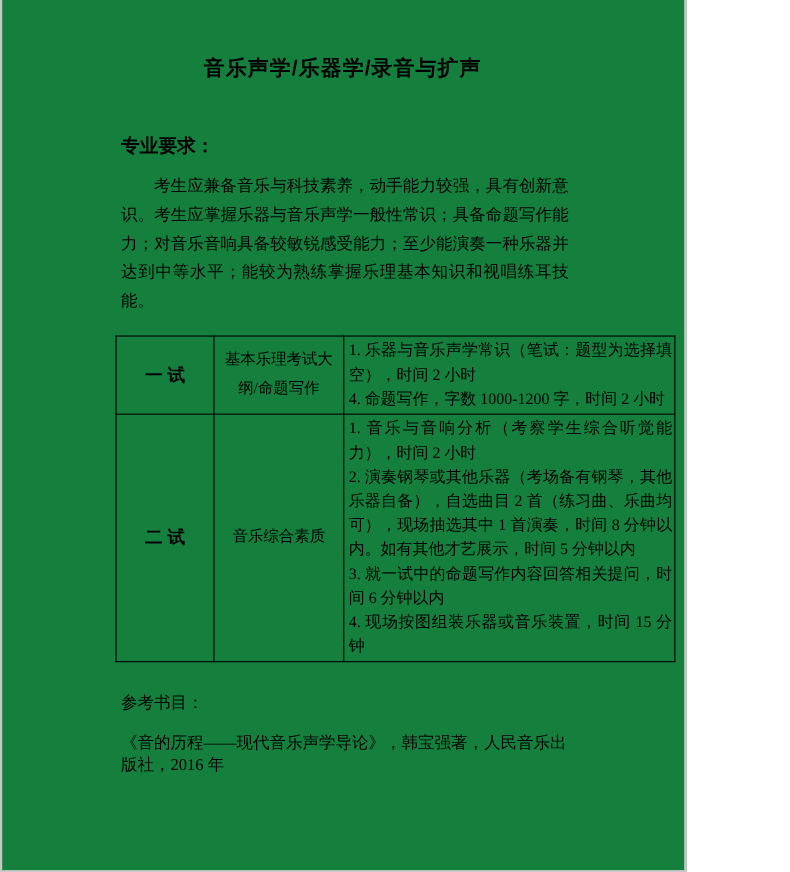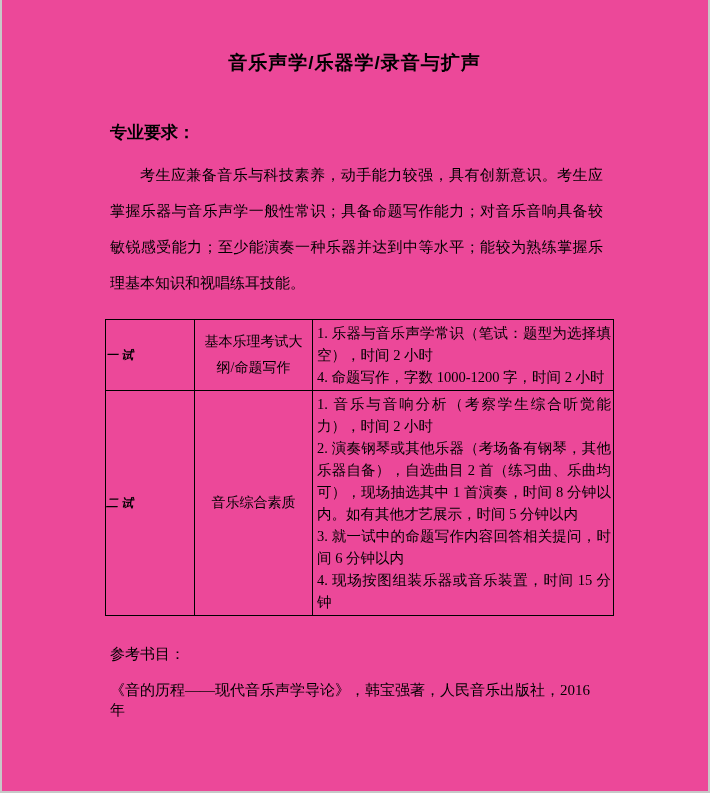--- a/index.html
+++ b/index.html
@@ -1,20 +1,20 @@
 <!DOCTYPE html>
 <html><head>
 <meta charset="utf-8">
 <style>
   html,body { margin:0; padding:0; background:#fff; }
   .page {
     position:relative;
-    width:710px; height:793px;
+    width:624px; height:793px;
     box-sizing:border-box;
-    background:#ec4899;
+    background:#15803d;
     border-left:2px solid #c8c8c8;
     border-right:2px solid #c8c8c8;
     border-bottom:2px solid #c8c8c8;
     overflow:hidden;
     font-family:"Liberation Serif","DejaVu Serif",serif;
     color:#000;
     padding-top:50px;
   }
   .content { padding:0 104px 0 103px; }
 
@@ -30,21 +30,21 @@
   .section-heading {
     margin:45px 0 0 5px;
     font-family:"Liberation Sans","DejaVu Sans",sans-serif;
     font-weight:bold;
     font-size:17px;
     line-height:24px;
   }
   .req-para {
     margin:12px 1px 0 5px;
     font-size:15px;
-    line-height:36px;
+    line-height:26px;
     text-indent:2em;
     text-align:justify;
   }
 
   table.exam-table {
     margin-top:18px;
     border-collapse:collapse;
     width:508px;
     table-layout:fixed;
   }
@@ -54,26 +54,25 @@
   }
   .exam-table th {
     height:27px;
     font-family:"Liberation Sans","DejaVu Sans",sans-serif;
     font-weight:bold;
     font-size:15px;
     text-align:center;
     vertical-align:middle;
   }
   td.exam-round {
-    text-align:left;
+    text-align:center;
     vertical-align:middle;
     font-family:"Liberation Sans","DejaVu Sans",sans-serif;
     font-weight:bold;
-    font-size:12px;
-    font-style:italic;
+    font-size:16px;
   }
   td.exam-subject {
     text-align:center;
     vertical-align:middle;
     font-size:14px;
     line-height:26px;
     padding:0 2px;
   }
   td.exam-content {
     vertical-align:middle;

